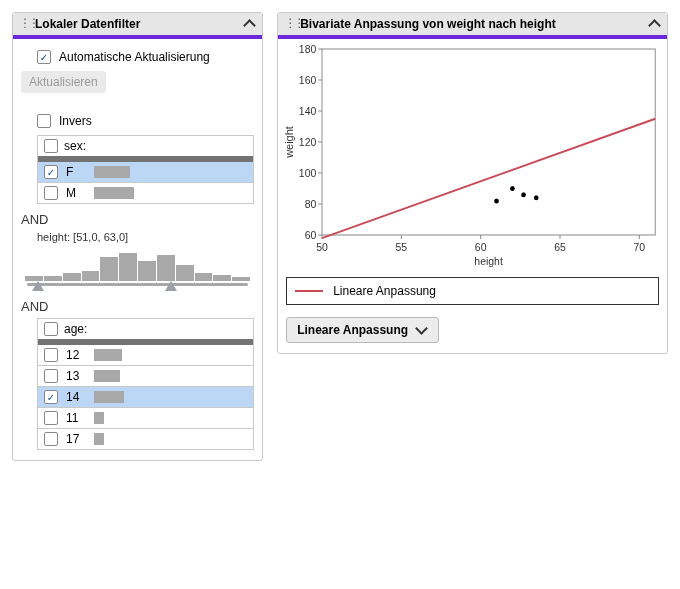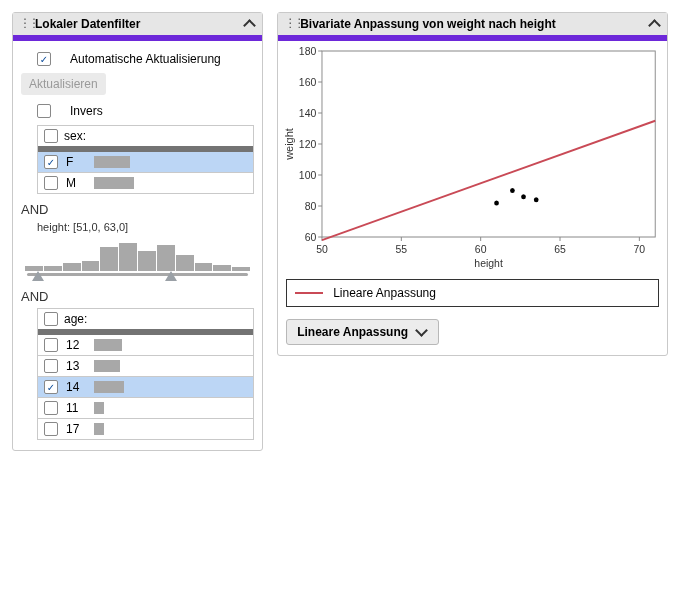--- a/index.html
+++ b/index.html
@@ -17,21 +17,21 @@
   .panel {
     border: 1px solid #c9c9c9;
     border-radius: 3px;
   }
   .panel-left { width: 266px; }
   .panel-right { width: 414px; }
   .panel-header {
     display: flex;
     align-items: center;
     background: #e6e6e6;
-    border-bottom: 6px solid #6d28d9;
+    border-bottom: 4px solid #6d28d9;
     padding: 4px 6px;
     gap: 6px;
   }
   .panel-header .title { font-weight: bold; flex: 1; }
   .drag-dots {
     width: 10px; height: 14px;
     display: inline-block;
     position: relative;
   }
   .drag-dots::before {
@@ -56,21 +56,21 @@
     transform: rotate(45deg);
   }
   .chev-down::before {
     transform: rotate(225deg);
     top: 1px;
   }
   .panel-body { padding: 8px 8px 10px 8px; }
   .cb-row {
     display: flex;
     align-items: center;
-    gap: 19px;
+    gap: 8px;
     padding: 3px 16px;
   }
   .cb {
     width: 14px;
     height: 14px;
     border: 1px solid #888;
     border-radius: 2px;
     background: #fff;
     display: inline-flex;
     align-items: center;
@@ -78,21 +78,21 @@
     font-size: 10px;
     color: #0a4b9a;
   }
   .cb.checked::before { content: "✓"; }
   .btn-disabled {
     display: inline-block;
     background: #eaeaea;
     color: #9a9a9a;
     border-radius: 3px;
     padding: 4px 8px;
-    margin: 4px 0 6px 0;
+    margin: 4px 0 18px 0;
   }
   .group-box {
     border: 1px solid #c9c9c9;
     margin-top: 4px;
   }
   .group-header {
     display: flex;
     align-items: center;
     gap: 6px;
     padding: 3px 6px;

